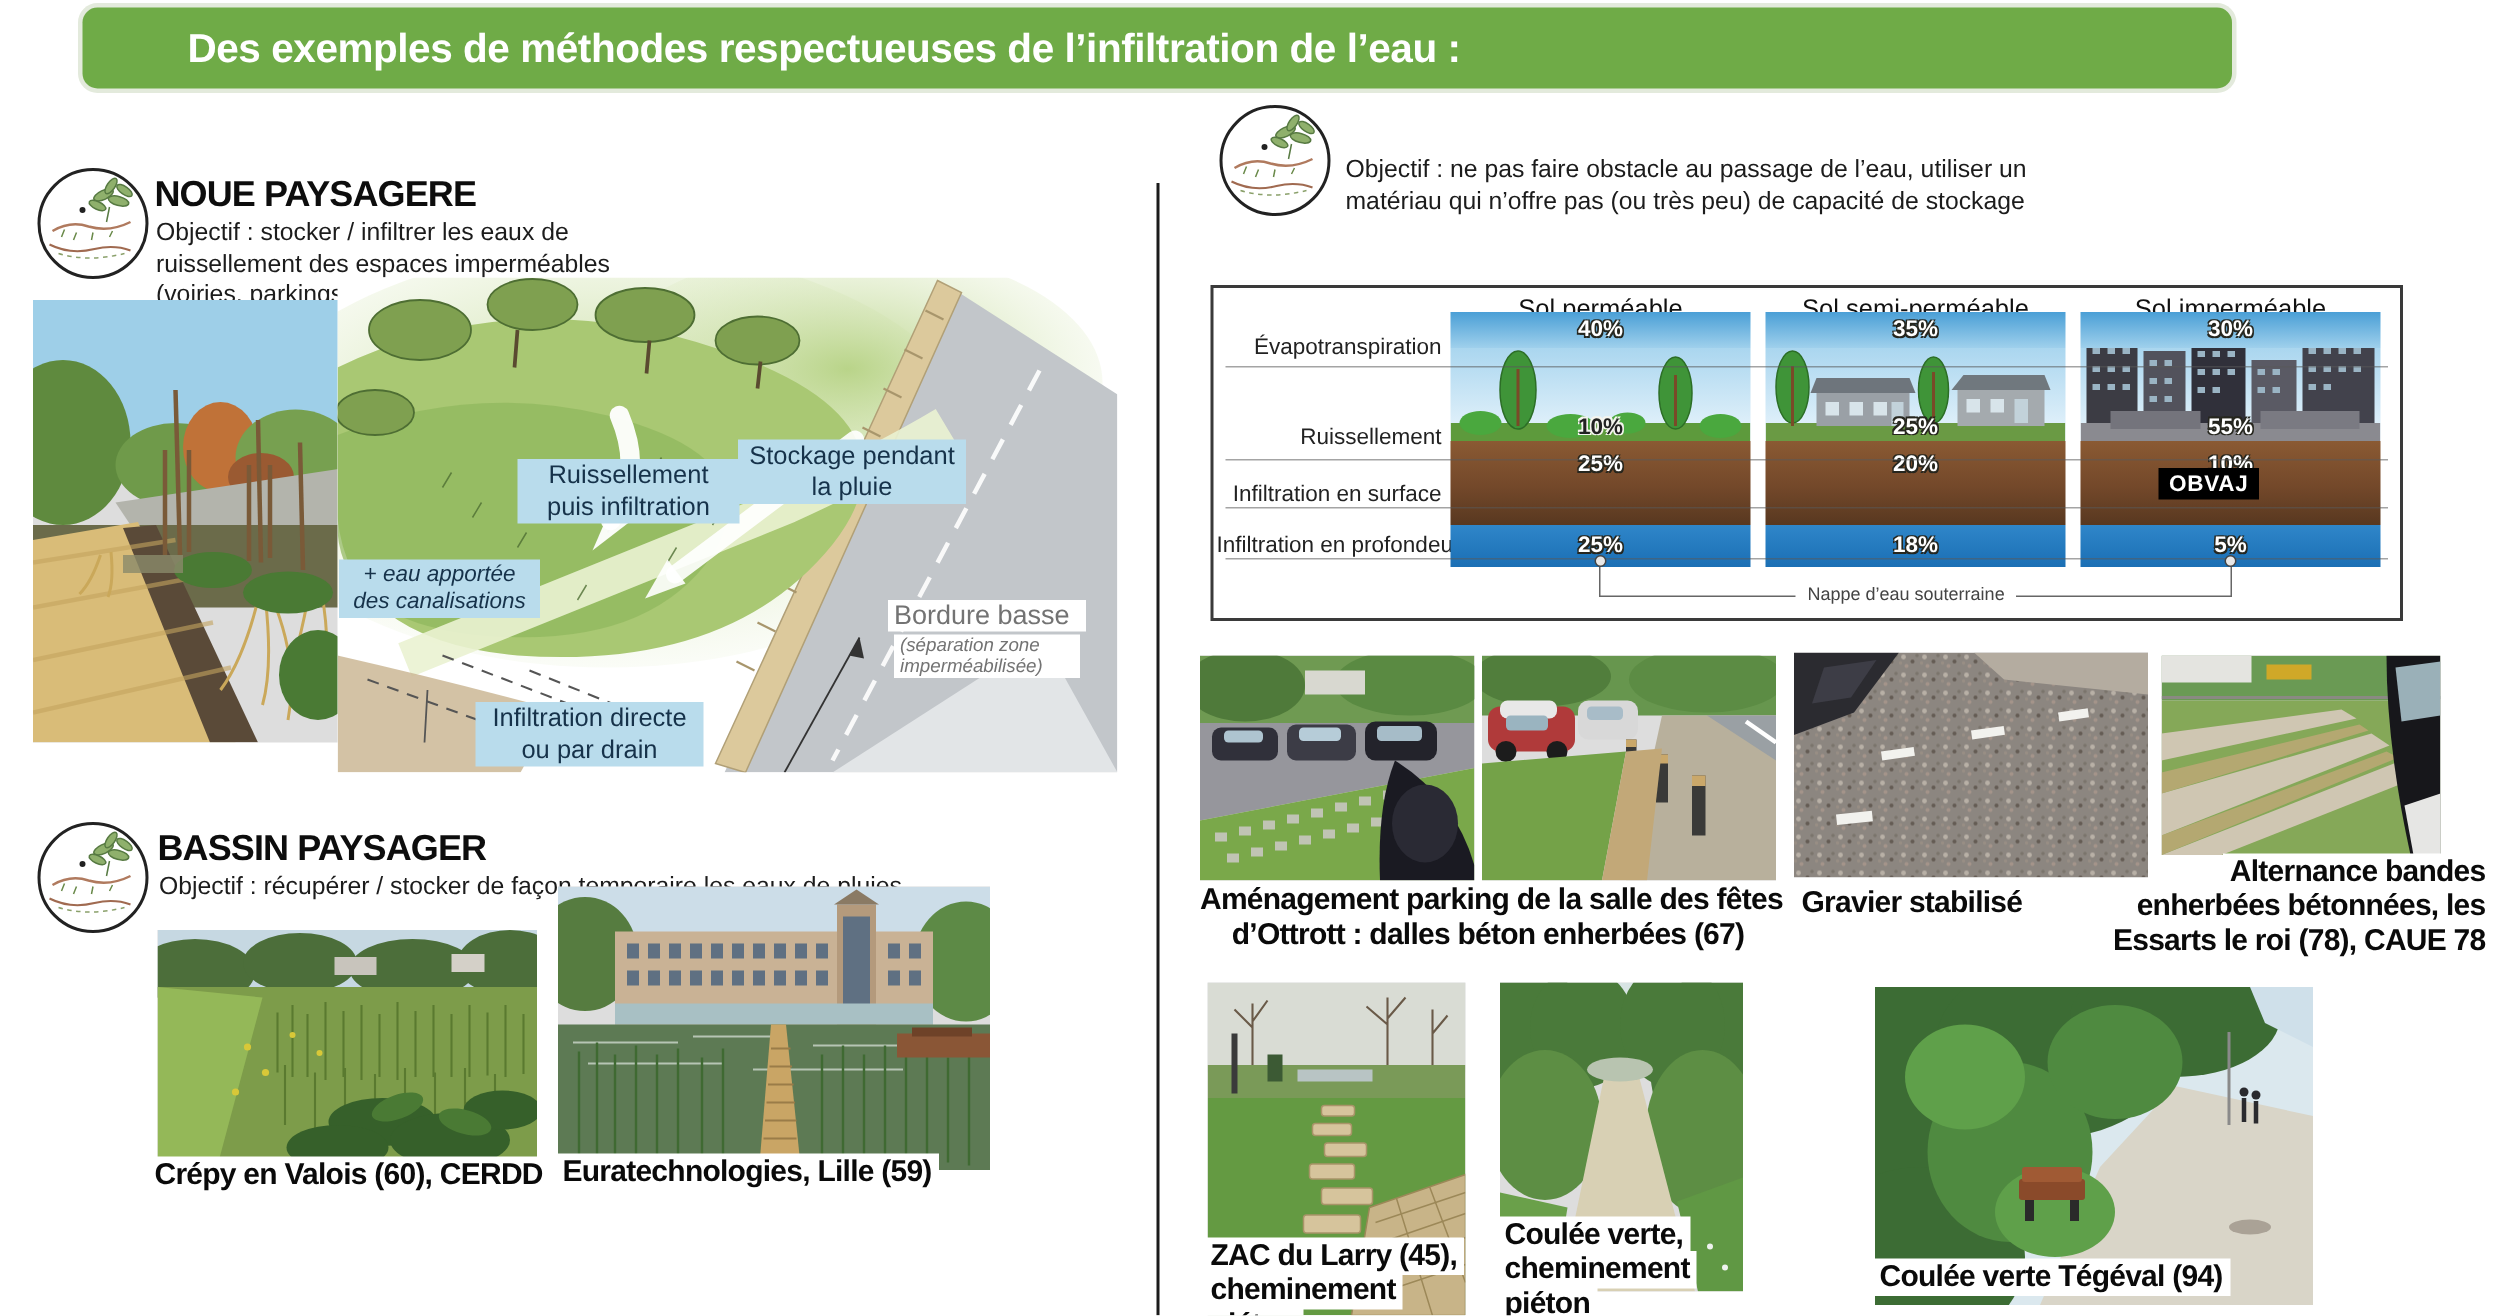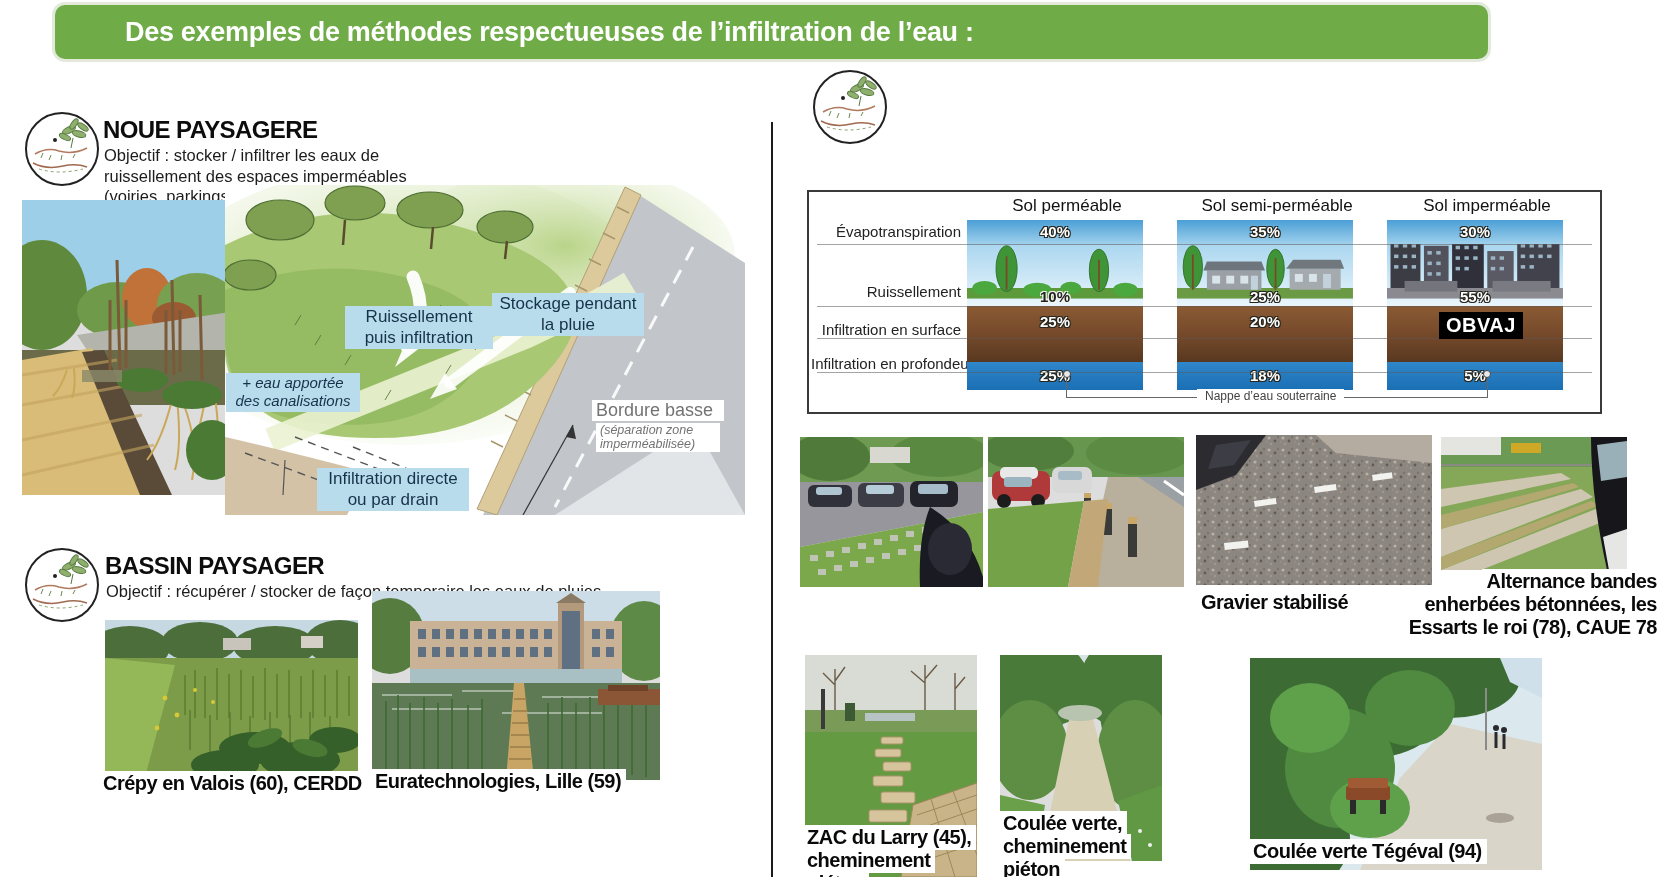--- a/index.html
+++ b/index.html
@@ -31,33 +31,33 @@
   
   .cap{position:absolute;font-weight:bold;font-size:20px;line-height:1.14;letter-spacing:-0.5px;
        color:#0a0a0a;font-stretch:condensed;}
   .cap span{background:#fff;padding:1px 5px 2px 5px;-webkit-box-decoration-break:clone;box-decoration-break:clone;}
 
   
   .diagram{position:absolute;left:807px;top:190px;width:795px;height:224px;background:#fff;border:2px solid #3a3a3a;box-sizing:border-box;}
   .col-head{position:absolute;top:4px;width:200px;text-align:center;font-size:17px;color:#111;}
   .row-label{position:absolute;width:150px;text-align:right;font-size:15px;color:#222;white-space:nowrap;right:auto;}
   .hline{position:absolute;left:8px;right:8px;height:1px;background:rgba(90,90,90,.55);z-index:5;}
-  .panel{position:absolute;top:28px;width:176px;height:170px;z-index:2;}
+  .panel{position:absolute;top:16px;width:200px;height:170px;z-index:2;}
   .band-evapo{position:relative;height:24px;background:linear-gradient(#4a9fd6,#9fd0ec);}
   .band-scene{position:relative;height:62px;background:linear-gradient(#aad6ef,#eaf5fc);overflow:hidden;}
   .band-soil{position:relative;height:56px;background:linear-gradient(#8a5a33 0%,#73482a 55%,#583820 100%);}
   .band-water{position:relative;height:28px;background:linear-gradient(#2f86c9,#1b6fb4);}
   .pct{position:absolute;left:0;right:0;text-align:center;font-size:15px;font-weight:bold;color:#fff;z-index:6;
        text-shadow:-1px -1px 0 #26261e,1px -1px 0 #26261e,-1px 1px 0 #26261e,1px 1px 0 #26261e;}
   .pct-dark{color:#222;text-shadow:-1px -1px 0 #f4f4ee,1px -1px 0 #f4f4ee,-1px 1px 0 #f4f4ee,1px 1px 0 #f4f4ee;}
   .scene-svg{position:absolute;inset:0;}
   .dot{position:absolute;width:6px;height:6px;border:1px solid #444;border-radius:50%;background:#e8e8e8;z-index:7;}
   .bracket{position:absolute;border-left:1px solid #666;border-right:1px solid #666;border-bottom:1px solid #666;z-index:4;}
   .nappe{position:absolute;background:#fff;font-size:12px;color:#444;padding:0 8px;white-space:nowrap;z-index:8;}
-  .watermark{position:absolute;background:#000;color:#fff;font-weight:bold;font-size:20px;letter-spacing:0.5px;
+  .watermark{position:absolute;background:#000;color:#fff;font-weight:bold;font-size:15px;letter-spacing:0.5px;
              padding:2px 7px;z-index:9;font-stretch:condensed;}
 </style>
 </head>
 <body>
 
 <div class="page">
 
   <div class="banner">
     <div class="banner-title">Des exemples de méthodes respectueuses de l’infiltration de l’eau :</div>
   </div>
@@ -299,20 +299,21 @@
         <ellipse cx="38" cy="23" rx="6" ry="2.6" transform="rotate(25 38 23)"></ellipse>
       </g>
       <path d="M46 24 L44 34" stroke="#577a42" fill="none"></path>
       <circle cx="28" cy="26" r="2" fill="#222"></circle>
       <path d="M8 40 q12 -7 24 -3 q14 4 28 -3" stroke="#b07a5e" fill="none" stroke-width="1.6"></path>
       <path d="M6 49 q14 7 30 3 q13 -3 24 1" stroke="#a06a50" fill="none" stroke-width="1.4"></path>
       <path d="M14 44 l2 -5 M22 46 l2 -5 M34 46 l1 -5 M46 44 l2 -4" stroke="#6a8a4a" fill="none"></path>
       <path d="M12 55 q20 6 44 0" stroke="#8aa06a" fill="none" stroke-dasharray="3 3"></path>
     </svg>
   </div>
+  <div class="sec-obj" style="left:897px;top:103px;width:500px;">Objectif : ne pas faire obstacle au passage de l’eau, utiliser un matériau qui n’offre pas (ou très peu) de capacité de stockage</div>
 
   <div class="diagram">
     <div class="col-head" style="left:158px;">Sol perméable</div>
     <div class="col-head" style="left:368px;">Sol semi-perméable</div>
     <div class="col-head" style="left:578px;">Sol imperméable</div>
 
     <div class="row-label" style="left:2px;top:31px;">Évapotranspiration</div>
     <div class="row-label" style="left:2px;top:91px;">Ruissellement</div>
     <div class="row-label" style="left:2px;top:129px;">Infiltration en surface</div>
     <div class="row-label" style="left:2px;top:163px;">Infiltration en profondeur</div>
@@ -519,20 +520,23 @@
       </g>
       <g fill="#caa86a">
           <rect x="96" y="56" width="7" height="5"></rect>
           <rect x="116" y="66" width="8" height="6"></rect>
           <rect x="140" y="80" width="9" height="7"></rect>
         </g>
       <polygon points="0,72 96,64 80,150 0,150" fill="#74a248"></polygon>
       <polygon points="96,64 120,62 110,150 80,150" fill="#c2a878"></polygon>
     </svg>
   </div>
+  <div class="cap" style="left:795px;top:589px;width:394px;text-align:center;">
+    <span>Aménagement parking de la salle des fêtes d’Ottrott : dalles béton enherbées  (67)</span>
+  </div>
 
   <div class="photo" style="left:1196px;top:435px;width:236px;height:150px;">
     <svg viewBox="0 0 236 150" preserveAspectRatio="none">
       <defs>
         <pattern id="grav" width="14" height="12" patternUnits="userSpaceOnUse">
           <rect width="14" height="12" fill="#8c8680"></rect>
           <circle cx="3" cy="3" r="1.6" fill="#b8b0a6"></circle>
             <circle cx="9" cy="6" r="1.4" fill="#645c54"></circle>
           <circle cx="5" cy="9" r="1.3" fill="#a4948a"></circle>
             <circle cx="12" cy="2" r="1.2" fill="#7a746c"></circle>

